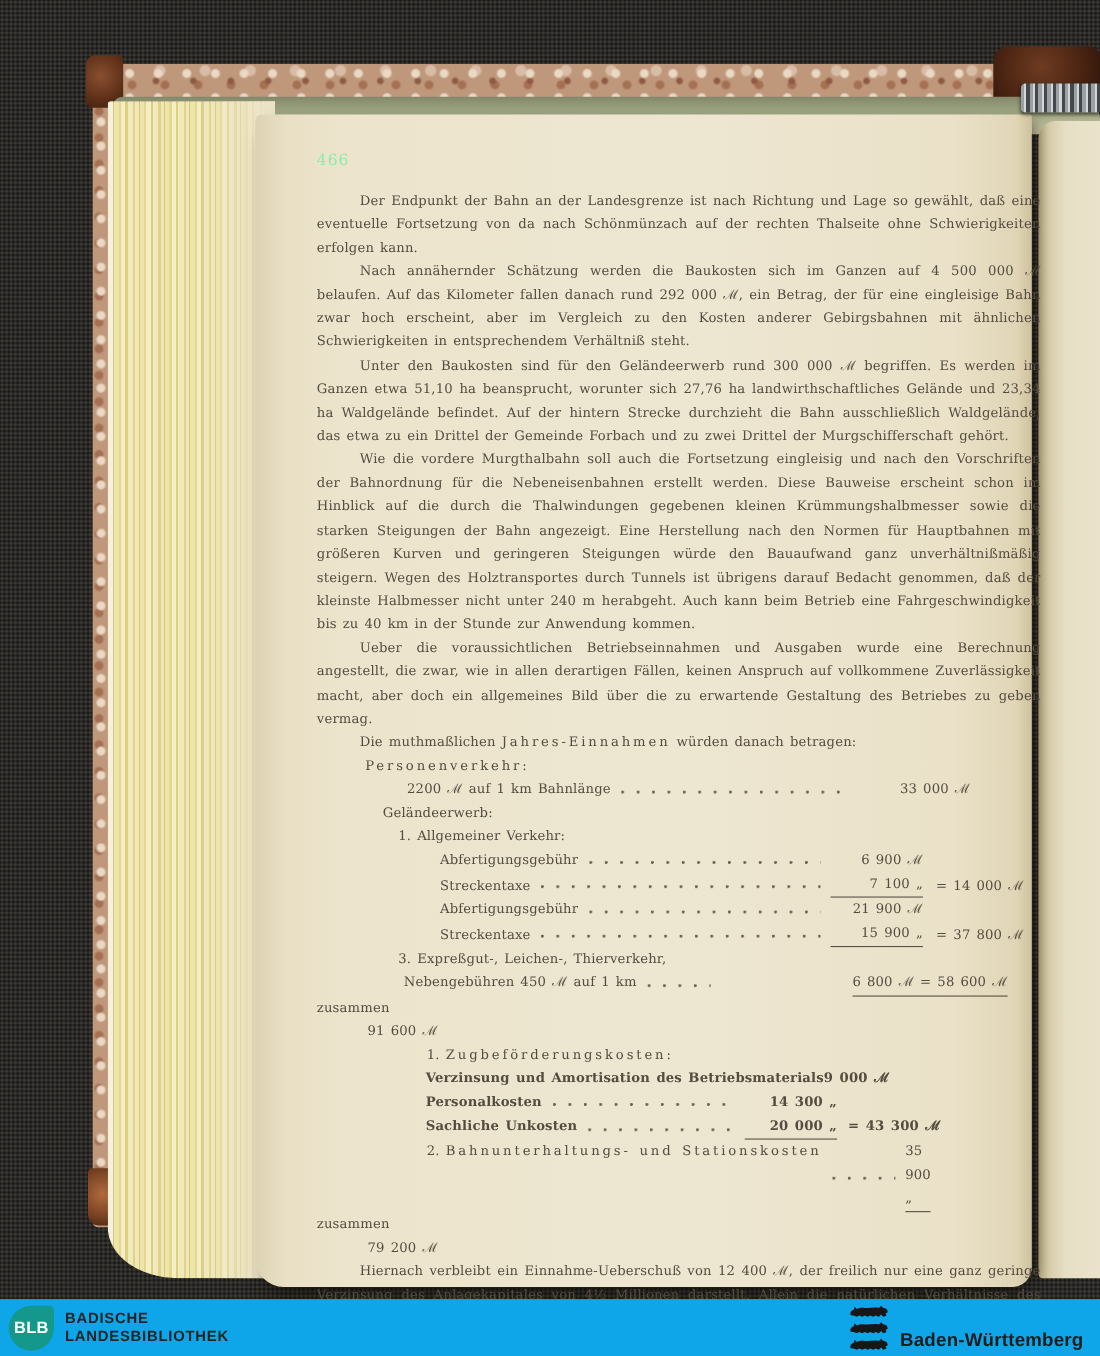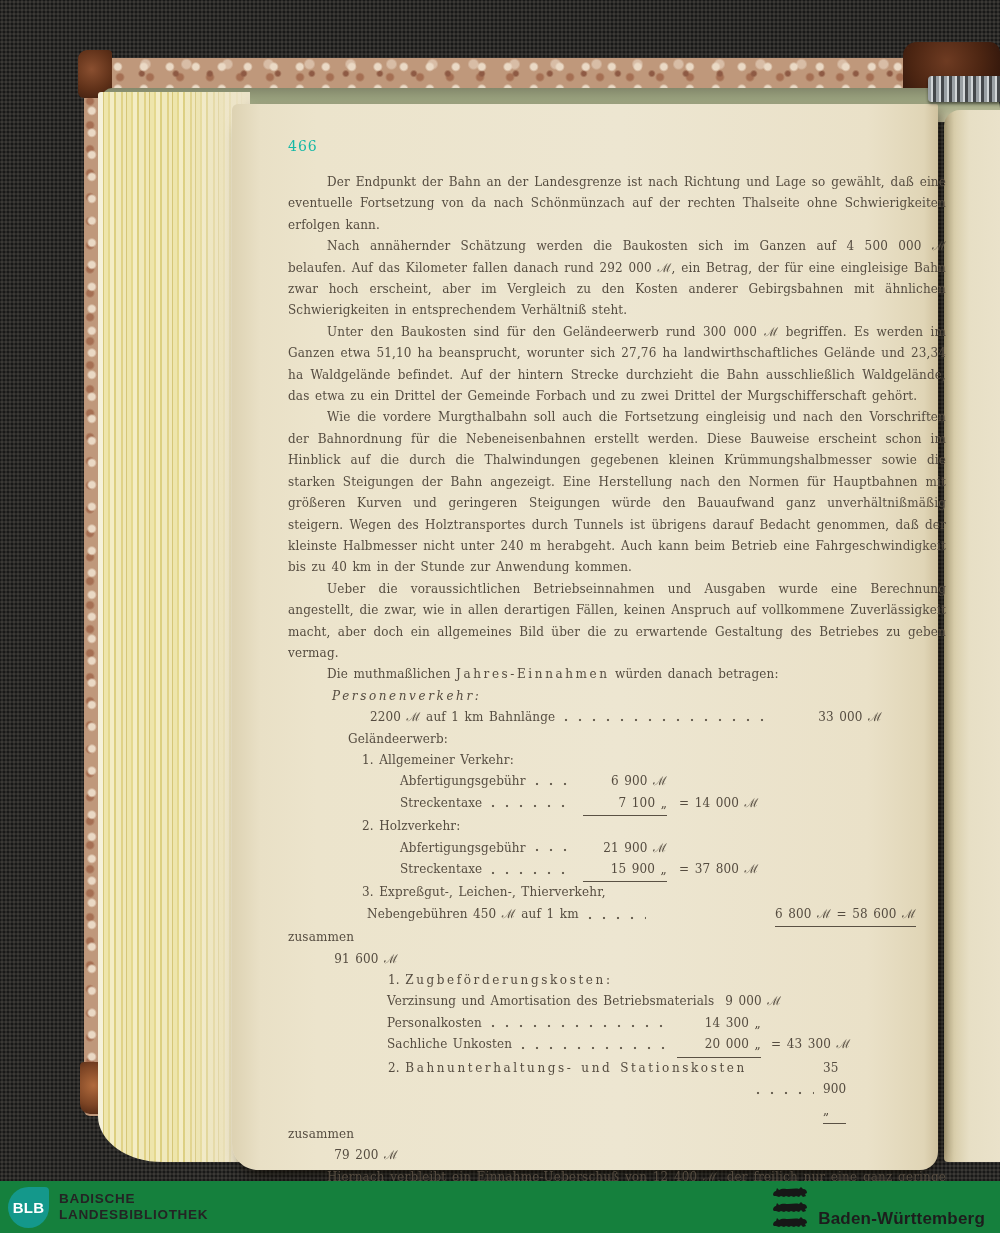--- a/index.html
+++ b/index.html
@@ -59,49 +59,49 @@
     left:944px;top:110px;width:56px;height:1052px;z-index:3;border-radius:16px 0 0 4px;
     background:linear-gradient(90deg,#b7a982 0,#d8cdaa 18%,#e7dfc5 45%,#eae2ca 100%);
   }
 
   
   .content{
     left:288px;top:172px;width:658px;z-index:5;
     color:#554c40;font-size:12px;line-height:21.4px;text-align:justify;
     letter-spacing:.15px;word-spacing:1.5px;
   }
-  .page-num{left:288px;top:138px;z-index:5;color:#14b8a6;font-size:14px;letter-spacing:1px;}
+  .page-num{left:288px;top:138px;z-index:5;color:#86efac;font-size:14px;letter-spacing:1px;}
   .content p{margin:0;text-indent:39px;}
   .sperr{letter-spacing:2.6px;}
   .fin-lead{margin-top:3px;}
   .row{display:flex;align-items:baseline;min-height:21.4px;}
   .lbl{white-space:nowrap;}
-  .i1{margin-left:44px;font-style:italic;} .i2{margin-left:82px;} .i3{margin-left:60px;}
+  .i1{margin-left:44px;} .i2{margin-left:82px;} .i3{margin-left:60px;}
   .i4{margin-left:74px;} .i5{margin-left:112px;} .i6{margin-left:79px;}
   .i7{margin-left:100px;} .i8{margin-left:99px;}
   .dots{flex:1;align-self:center;height:12px;margin:0 9px;
     background-image:radial-gradient(circle at 2px 8px, rgba(86,77,64,.85) 1.1px, transparent 1.6px);
     background-size:14px 12px;background-repeat:repeat-x;}
   .dshort{flex:0 0 58px;}
   .flex-sp{flex:1;}
   .v1{width:84px;text-align:right;white-space:nowrap;}
   .v2{width:95px;padding-left:12px;white-space:nowrap;}
   .v2c{width:100px;padding-left:10px;white-space:nowrap;}
   .w100{width:100px;text-align:right;white-space:nowrap;}
   .sum{border-bottom:1.2px solid #5a5144;padding-bottom:1px;}
-  .pr-a{padding-right:172px;} .pr-b{padding-right:64px;} .pr-c{padding-right:30px;}
-  .pr-d{padding-right:75px;} .pr-e{padding-right:130px;}
+  .pr-a{align-items:flex-end;} .pr-b{padding-right:64px;} .pr-c{padding-right:30px;}
+  .pr-d{padding-right:75px;font-weight:bold;} .pr-e{padding-right:130px;}
   .total{justify-content:flex-end;flex-direction:column;}
   .tot-lbl{margin-right:30px;}
   .tot-val{width:110px;text-align:right;white-space:nowrap;}
   .closing{margin-top:4px;}
 
   
   .footer{
-    left:0;bottom:0;width:1000px;height:52px;background:#15803d;z-index:10;
+    left:0;bottom:0;width:1000px;height:52px;background:#0ea5e9;z-index:10;
     display:flex;align-items:center;font-family:"Liberation Sans", sans-serif;
   }
   .blb-badge{
     width:41px;height:41px;margin-left:8px;background:#14988b;
     border-radius:50% 10% 50% 50%;
     display:flex;align-items:center;justify-content:center;
     color:#ffffff;font-weight:bold;font-size:15px;letter-spacing:.3px;
   }
   .blb-name{margin-left:10px;color:#242424;font-weight:bold;font-size:13.5px;
     line-height:16px;letter-spacing:.7px;}
@@ -155,23 +155,20 @@
     <span class="v1">6 900 ℳ</span>
     <span class="v2"></span>
   </div>
   <div class="row pr-a">
     <span class="lbl i5">Streckentaxe</span>
     <span class="dots"></span>
     <span class="v1 sum">7 100 „</span>
     <span class="v2">= 14 000 ℳ</span>
   </div>
 
-  <div class="row">
-    <span class="lbl i4">2. Holzverkehr:</span>
-  </div>
   <div class="row pr-a">
     <span class="lbl i5">Abfertigungsgebühr</span>
     <span class="dots"></span>
     <span class="v1">21 900 ℳ</span>
     <span class="v2"></span>
   </div>
   <div class="row pr-a">
     <span class="lbl i5">Streckentaxe</span>
     <span class="dots"></span>
     <span class="v1 sum">15 900 „</span>

